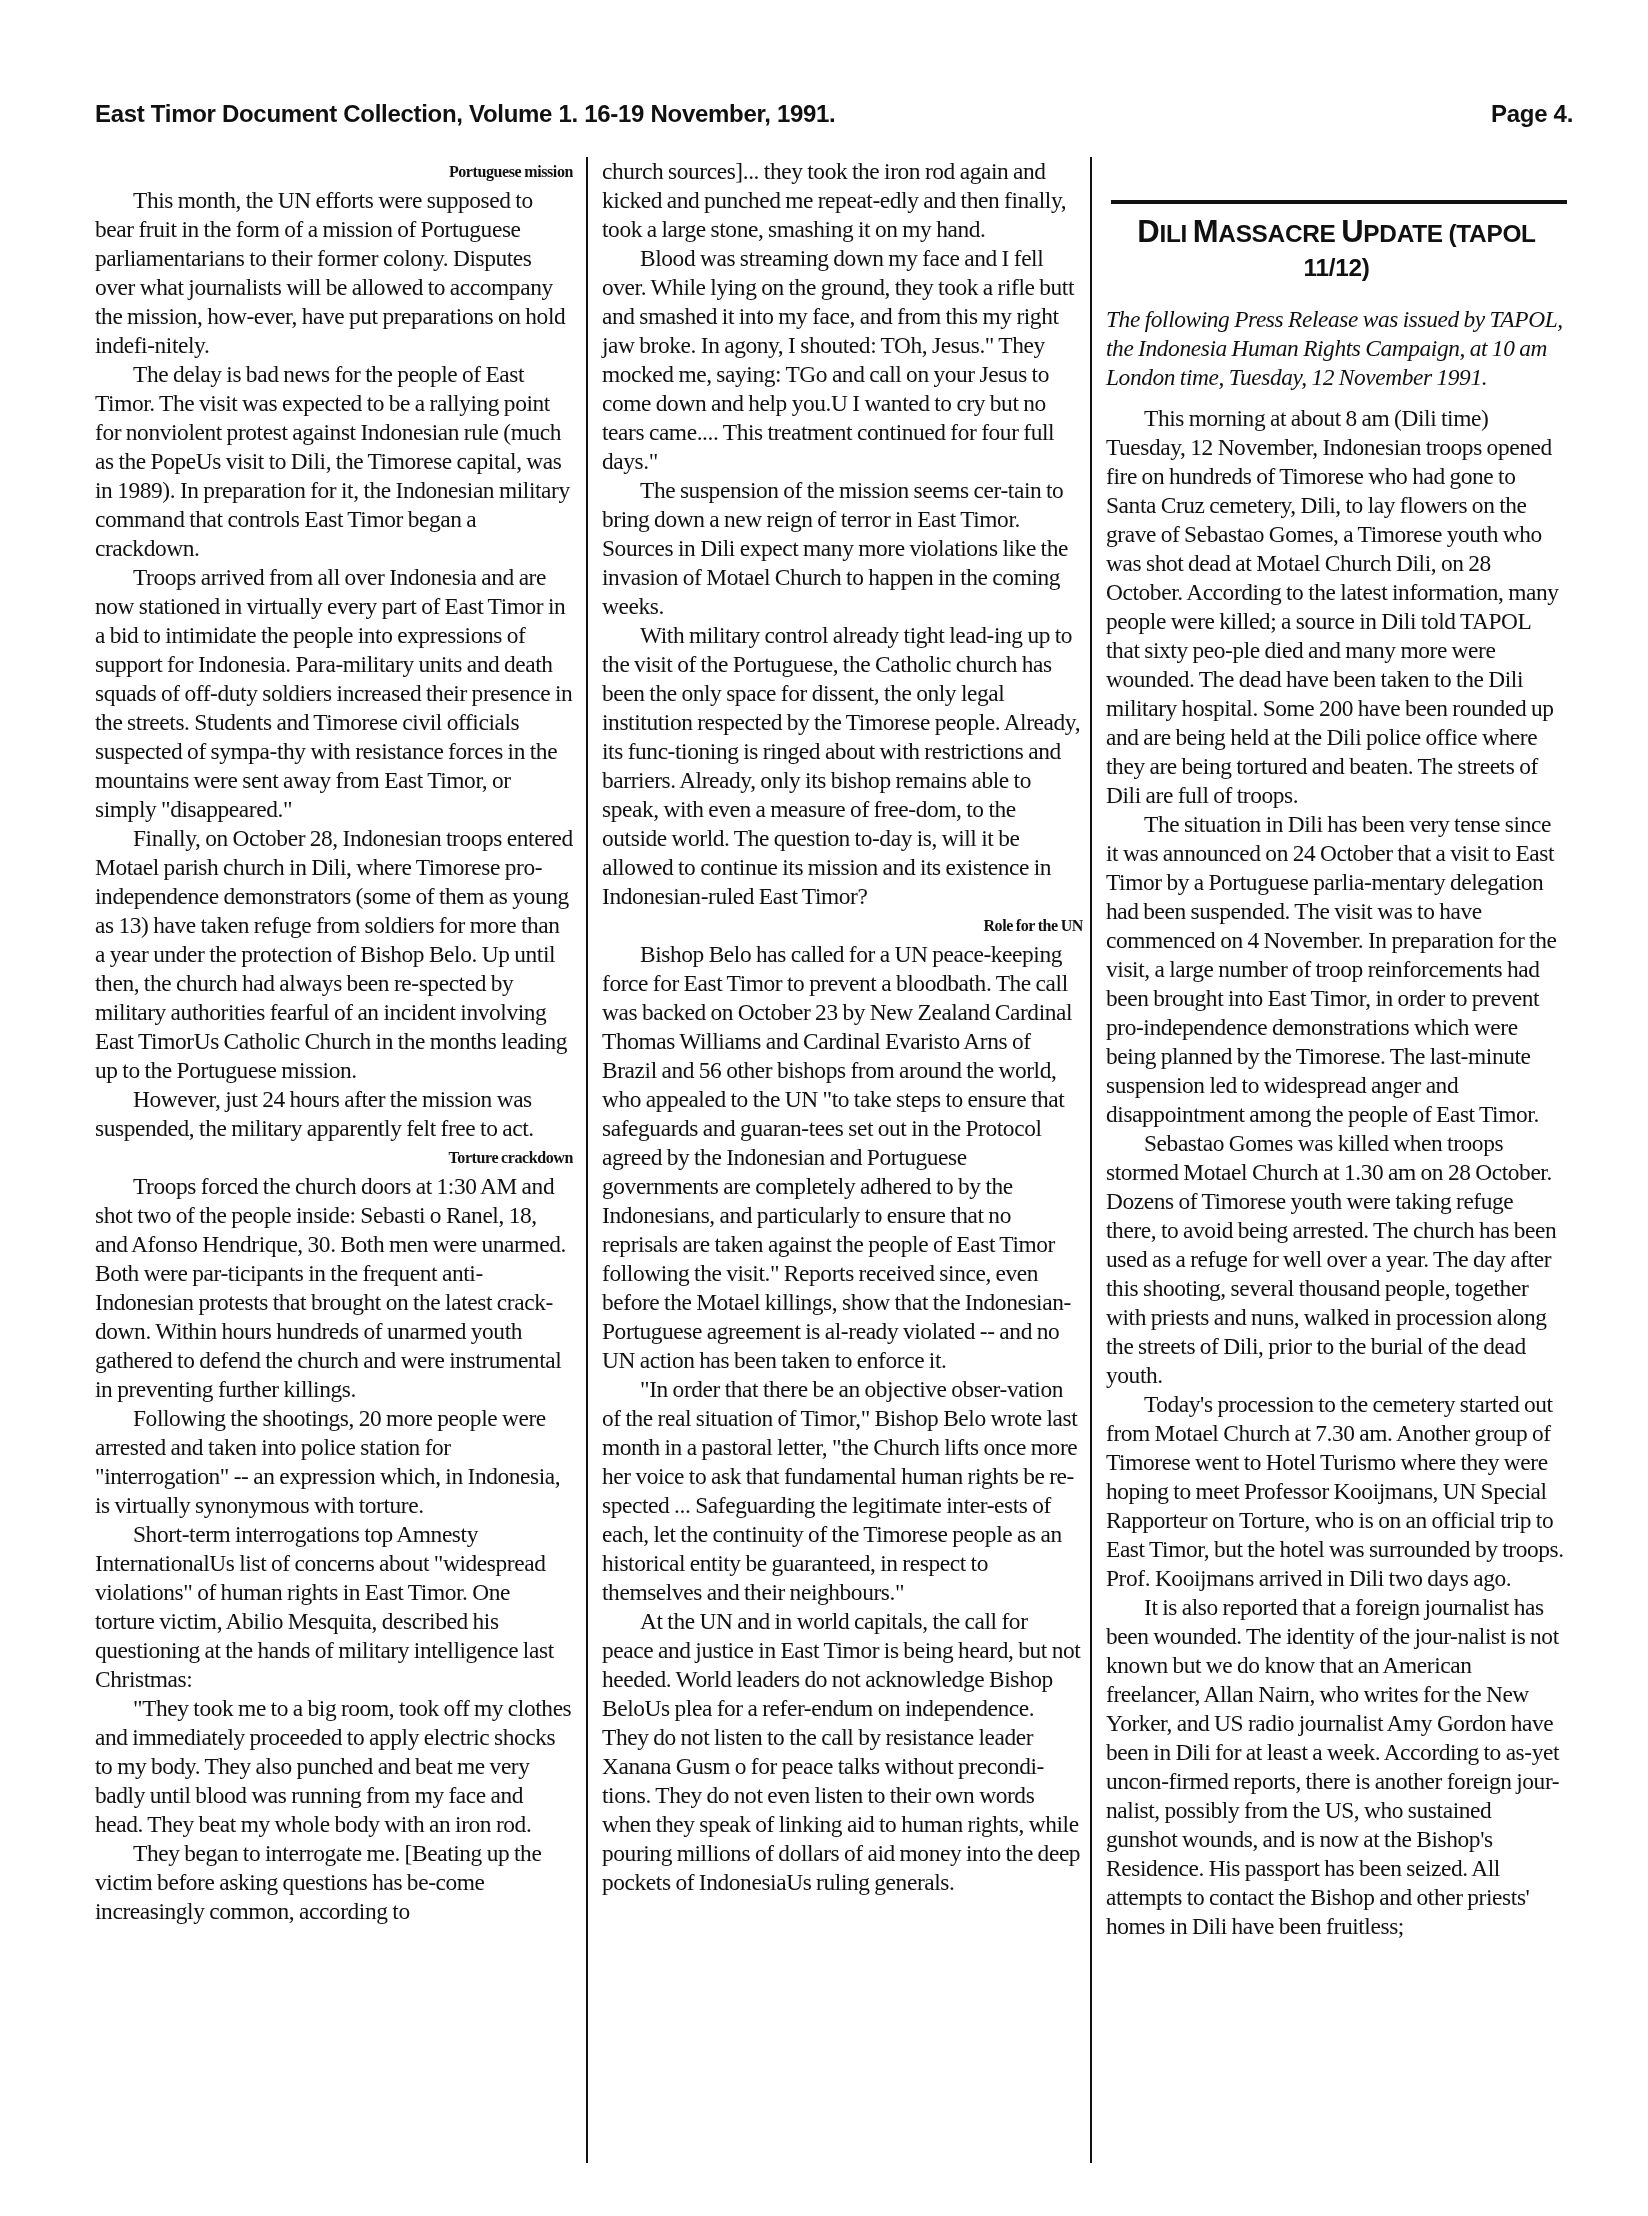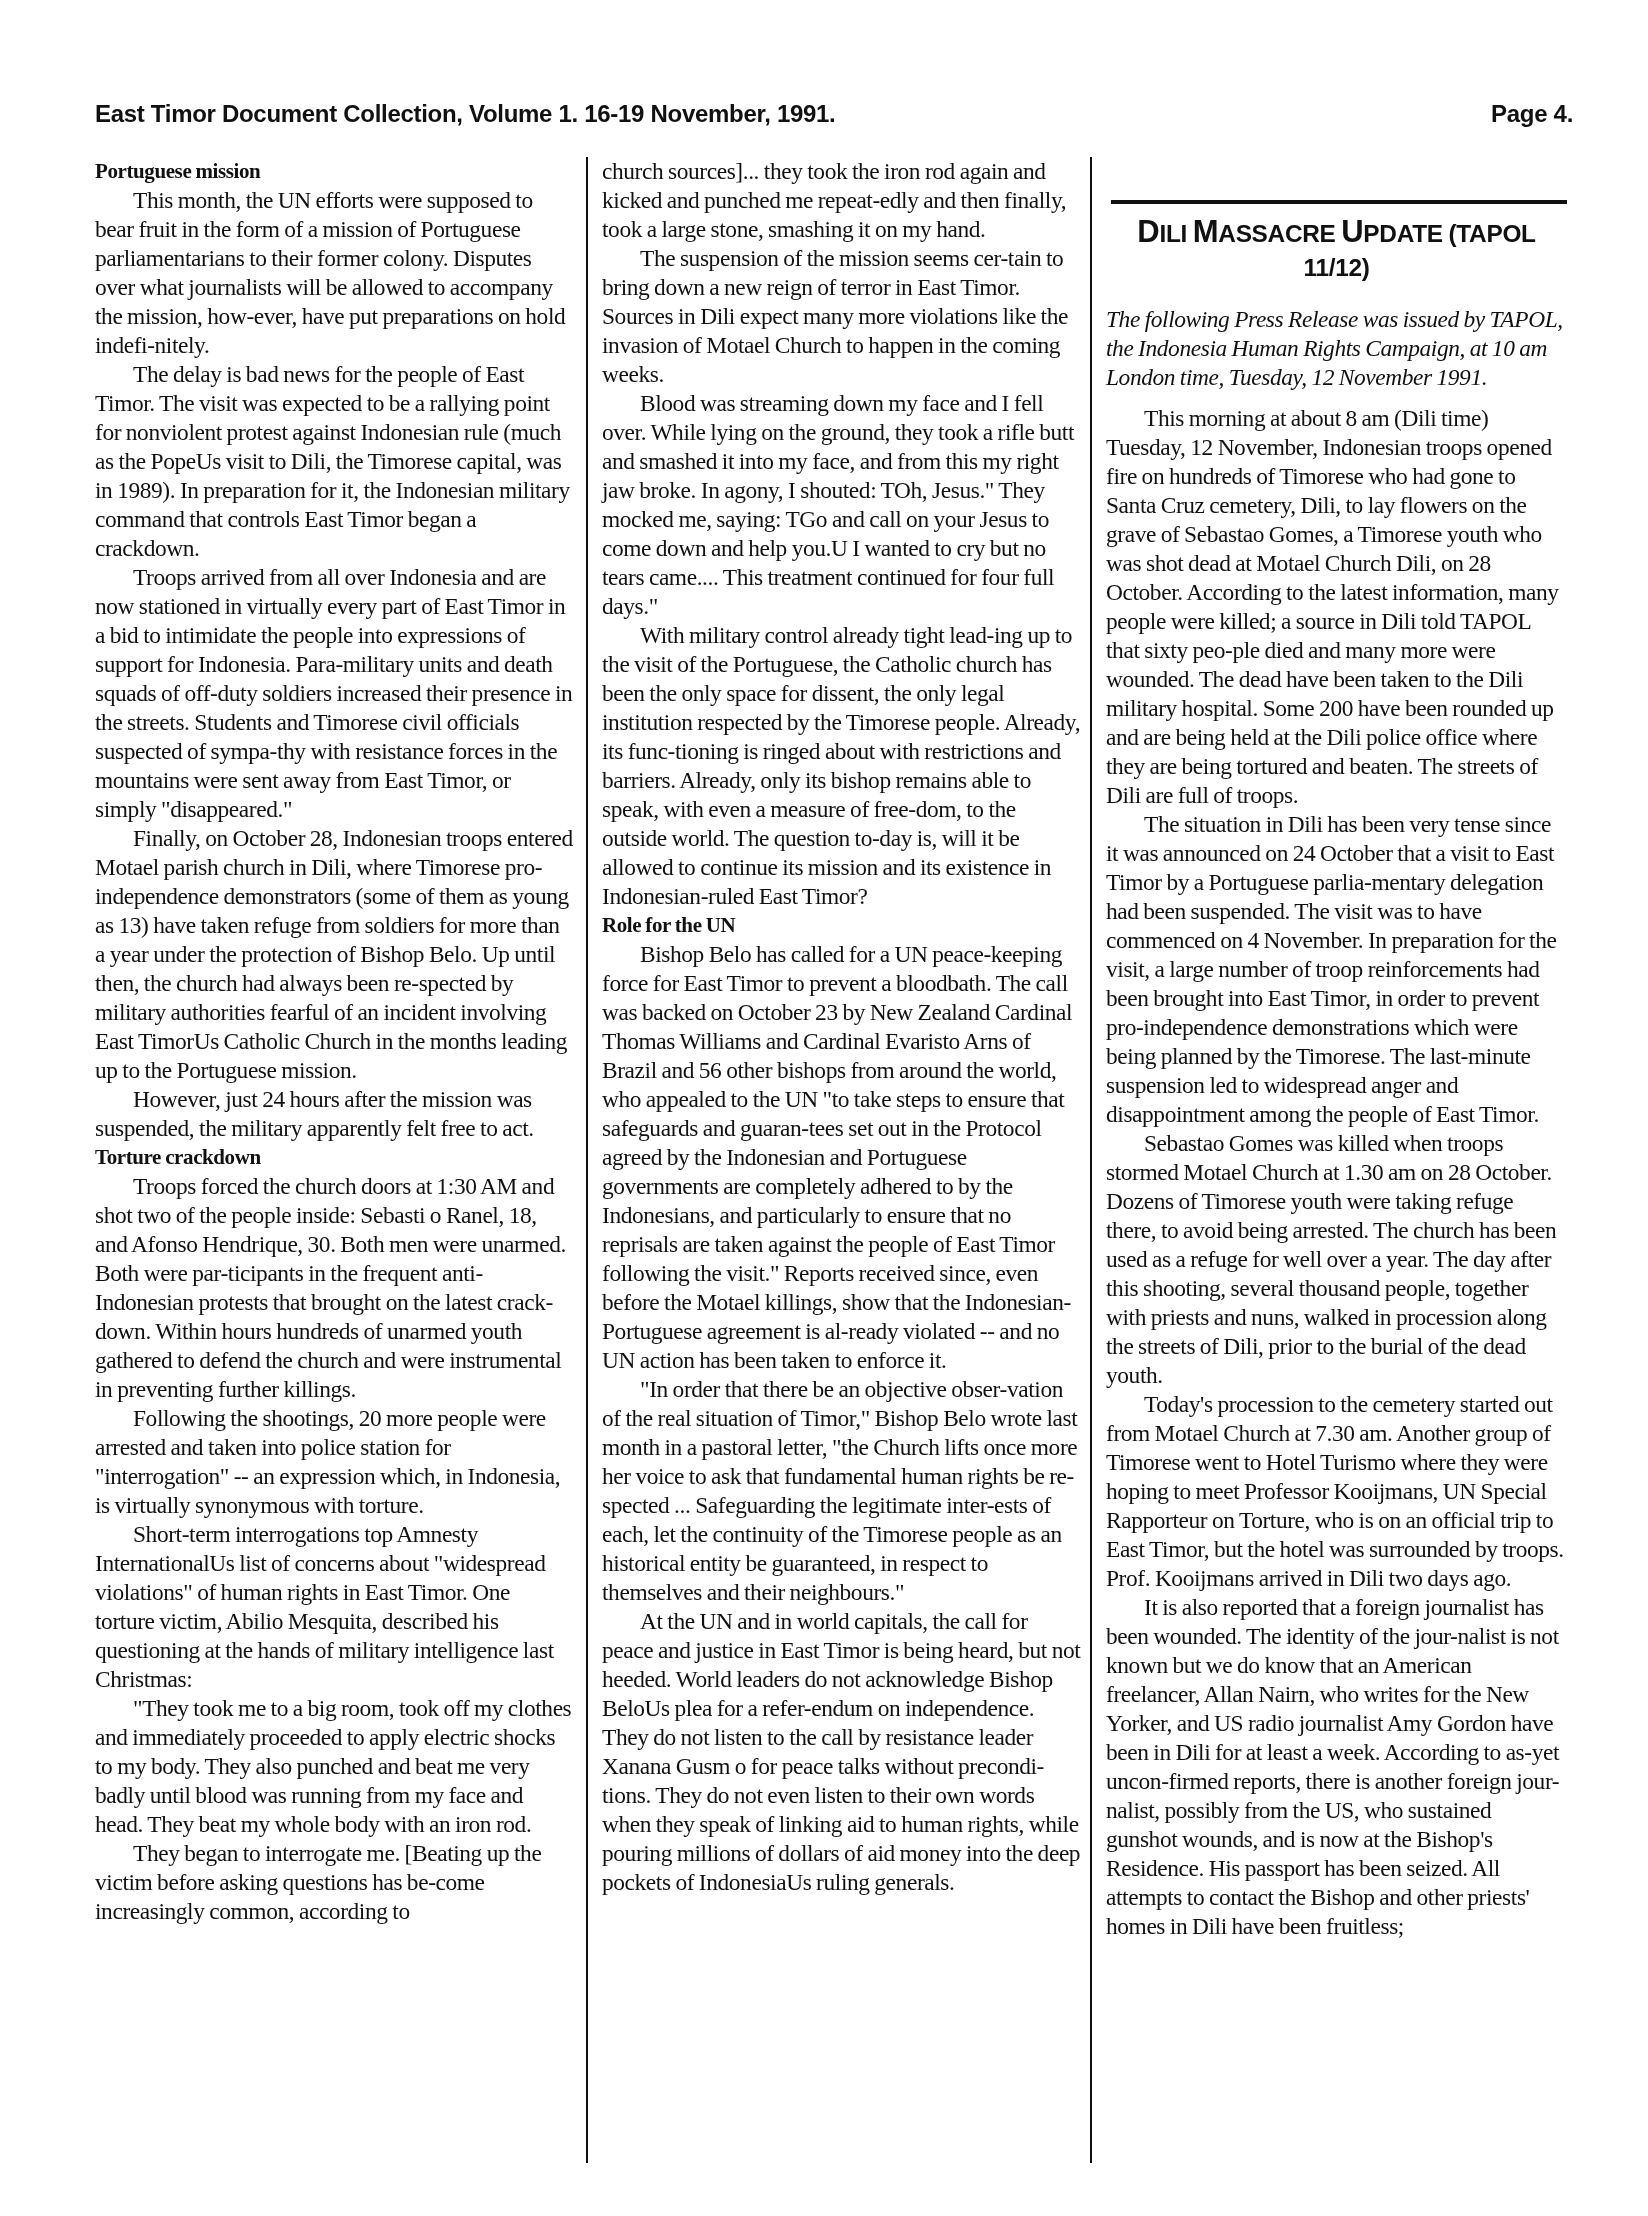--- a/index.html
+++ b/index.html
@@ -14,21 +14,21 @@
     .col {
       position: absolute; top: 157px;
       font-family: "Liberation Serif", serif; font-size: 23.4px; line-height: 29px;
       letter-spacing: -0.4px; word-spacing: -0.7px;
     }
     .col1 { left: 95px; width: 478px; }
     .col2 { left: 602px; width: 481px; }
     .col3 { left: 1106px; width: 461px; }
     .col p { margin: 0; text-indent: 38px; }
     .col p.noindent { text-indent: 0; }
-    .col h3 { margin: 0; font-size: 21px; font-weight: bold; }
+    .col h3 { margin: 0; font-size: 16px; font-weight: bold; text-align: right; }
     .divider { position: absolute; background: #111; width: 2px; }
     .div1 { left: 586px; top: 157px; height: 2006px; }
     .div2 { left: 1090px; top: 157px; height: 2006px; }
     .rule { height: 4.1px; background: #111; margin: 43px 0 12.2px 5.4px; }
     .big-head {
       font-family: "Liberation Sans", sans-serif; font-weight: bold; font-size: 31px;
       line-height: 32px; text-align: center; letter-spacing: -0.3px; margin: 0 0 20.3px 0;
     }
     .big-head .sc { font-size: 24.4px; }
     .intro { font-style: italic; margin: 0 0 12.2px 0 !important; text-indent: 0 !important; }
@@ -54,22 +54,22 @@
   <h3>Torture crackdown</h3>
   <p>Troops forced the church doors at 1:30 AM and shot two of the  people inside: Sebasti o Ranel, 18, and Afonso Hendrique, 30.  Both men were unarmed. Both were par-ticipants in the frequent  anti-Indonesian protests that brought on the latest crack-down.  Within hours hundreds of unarmed youth gathered to defend  the church and were instrumental in preventing further killings.</p>
   <p>Following the shootings, 20 more people were arrested and  taken into police station for "interrogation" -- an expression  which, in Indonesia, is virtually synonymous with torture.</p>
   <p>Short-term interrogations top Amnesty InternationalUs list of  concerns about "widespread violations" of human rights in East  Timor. One torture victim, Abilio Mesquita, described his  questioning at the hands of military intelligence last Christmas:</p>
   <p>"They took me to a big room, took off my clothes and  immediately proceeded to apply electric shocks to my body. They  also punched and beat me very badly until blood was running  from my face and head. They beat my whole body with an iron  rod.</p>
   <p>They began to interrogate me. [Beating up the victim before  asking questions has be-come increasingly common, according to</p>
 </div>
 
 <div class="col col2">
   <p class="noindent">church sources]... they took the iron rod again and kicked and  punched me repeat-edly and then finally, took a large stone, smashing it on my hand.</p>
+  <p>Blood was streaming down my face and I fell over. While lying  on the ground, they took a rifle butt and smashed it into my face, and from this my right jaw broke. In agony, I shouted: TOh,  Jesus." They mocked me, saying: TGo and call on your Jesus to  come down and help you.U I wanted to cry but no tears came....  This treatment continued for four full days."</p>
   <p>The suspension of the mission seems cer-tain to bring down a  new reign of terror in East Timor. Sources in Dili expect many more violations like the invasion of Motael Church to happen in  the coming weeks.</p>
-  <p>Blood was streaming down my face and I fell over. While lying  on the ground, they took a rifle butt and smashed it into my face, and from this my right jaw broke. In agony, I shouted: TOh,  Jesus." They mocked me, saying: TGo and call on your Jesus to  come down and help you.U I wanted to cry but no tears came....  This treatment continued for four full days."</p>
   <p>With military control already tight lead-ing up to the visit of  the Portuguese, the Catholic church has been the only space for dissent, the only legal institution respected by the Timorese  people. Already, its func-tioning is ringed about with restrictions  and barriers. Already, only its bishop remains able to speak, with  even a measure of free-dom, to the outside world. The question  to-day is, will it be allowed to continue its mission and its existence  in Indonesian-ruled East Timor?</p>
   <h3>Role for the UN</h3>
   <p>Bishop Belo has called for a UN peace-keeping force for East  Timor to prevent a bloodbath. The call was backed on October 23  by New Zealand Cardinal Thomas Williams and Cardinal Evaristo  Arns of Brazil and 56 other bishops from around the world, who  appealed to the UN "to take steps to ensure that safeguards and  guaran-tees set out in the Protocol agreed by the Indonesian and  Portuguese governments are completely adhered to by the  Indonesians, and particularly to ensure that no reprisals are  taken against the people of East Timor following the visit."  Reports received since, even before the Motael killings, show that the Indonesian-Portuguese agreement is al-ready violated -- and  no UN action has been taken to enforce it.</p>
   <p>"In order that there be an objective obser-vation of the real  situation of Timor," Bishop Belo wrote last month in a pastoral letter, "the Church lifts once more her voice to ask that  fundamental human rights be re-spected ... Safeguarding the  legitimate inter-ests of each, let the continuity of the Timorese  people as an historical entity be guaranteed, in respect to  themselves and their neighbours."</p>
   <p>At the UN and in world capitals, the call for peace and justice in  East Timor is being heard, but not heeded. World leaders do not acknowledge Bishop BeloUs plea for a refer-endum on  independence. They do not listen to the call by resistance leader  Xanana Gusm o for peace talks without precondi-tions. They do  not even listen to their own words when they speak of linking aid  to human rights, while pouring millions of dollars of aid money  into the deep pockets of IndonesiaUs ruling generals.</p>
 </div>
 
 <div class="col col3">
   <div class="rule"></div>
   <div class="big-head"><span>D</span><span class="sc">ILI </span><span>M</span><span class="sc">ASSACRE </span><span>U</span><span class="sc">PDATE (TAPOL 11/12)</span></div>

